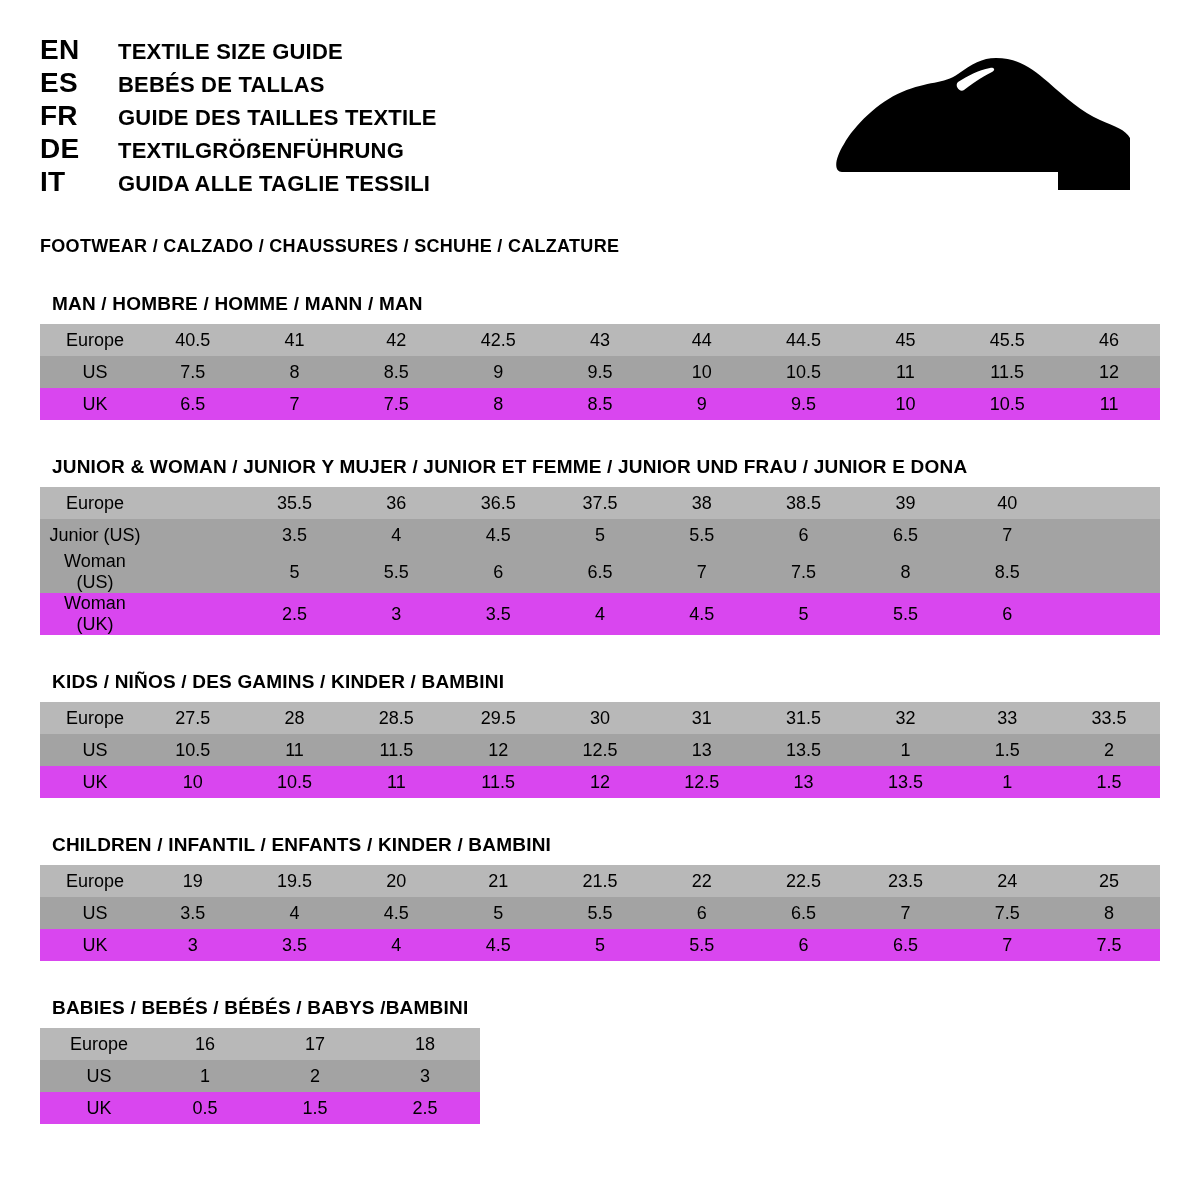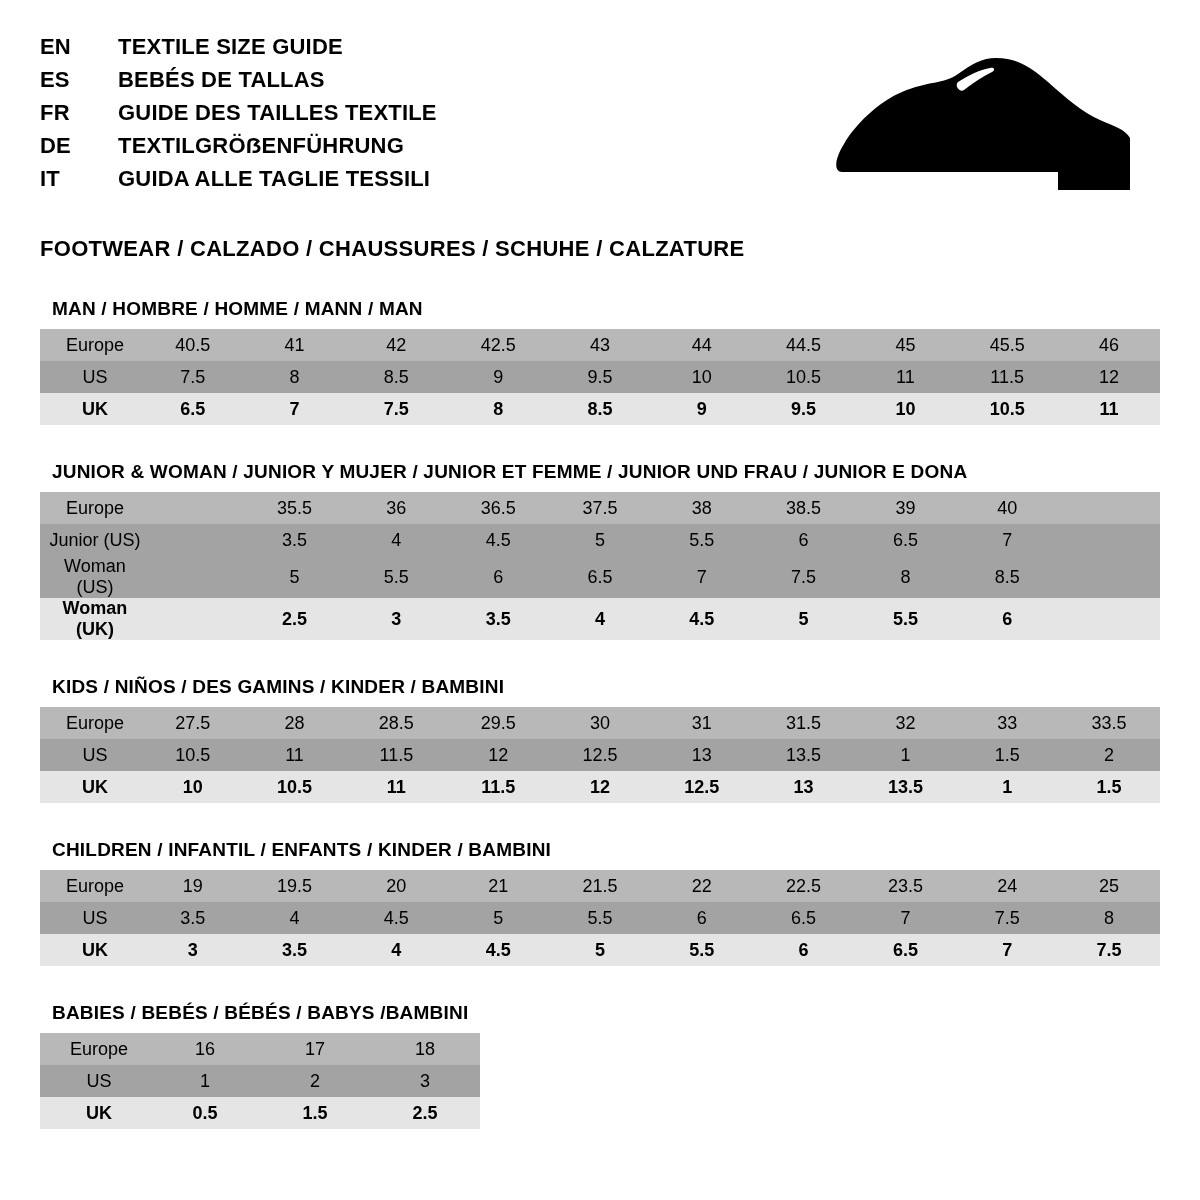--- a/index.html
+++ b/index.html
@@ -33,41 +33,41 @@
     margin: 0;
     padding: 0;
   }
   .lang-row {
     display: flex;
     align-items: baseline;
     height: 33px;
   }
   .lang-code {
     width: 78px;
-    font-size: 22px;
+    font-size: 28px;
     font-weight: bold;
     letter-spacing: 0.2px;
   }
   .lang-text {
     font-size: 22px;
     font-weight: bold;
     letter-spacing: 0.2px;
   }
 
   .shoe-icon {
     position: absolute;
     top: 22px;
     right: 28px;
     width: 350px;
     height: 140px;
   }
 
   .category-title {
     margin-top: 22px;
-    font-size: 22px;
+    font-size: 18px;
     font-weight: bold;
     letter-spacing: 0.3px;
   }
 
   
   .section {
     margin-top: 36px;
   }
   .section:first-of-type {
     margin-top: 72px;
@@ -98,22 +98,21 @@
     font-weight: normal;
   }
   table.size-table td.label {
     text-align: center;
     padding-left: 8px;
   }
   tr.head td {
     background: #b8b8b8;
   }
   tr.alt td {
-    background: #e5e5e5;
-    font-weight: bold;
+    background: #d946ef;
   }
   tr.plain td {
     background: #a3a3a3;
   }
 </style>
 </head>
 <body>
 
 <div class="page">
 

